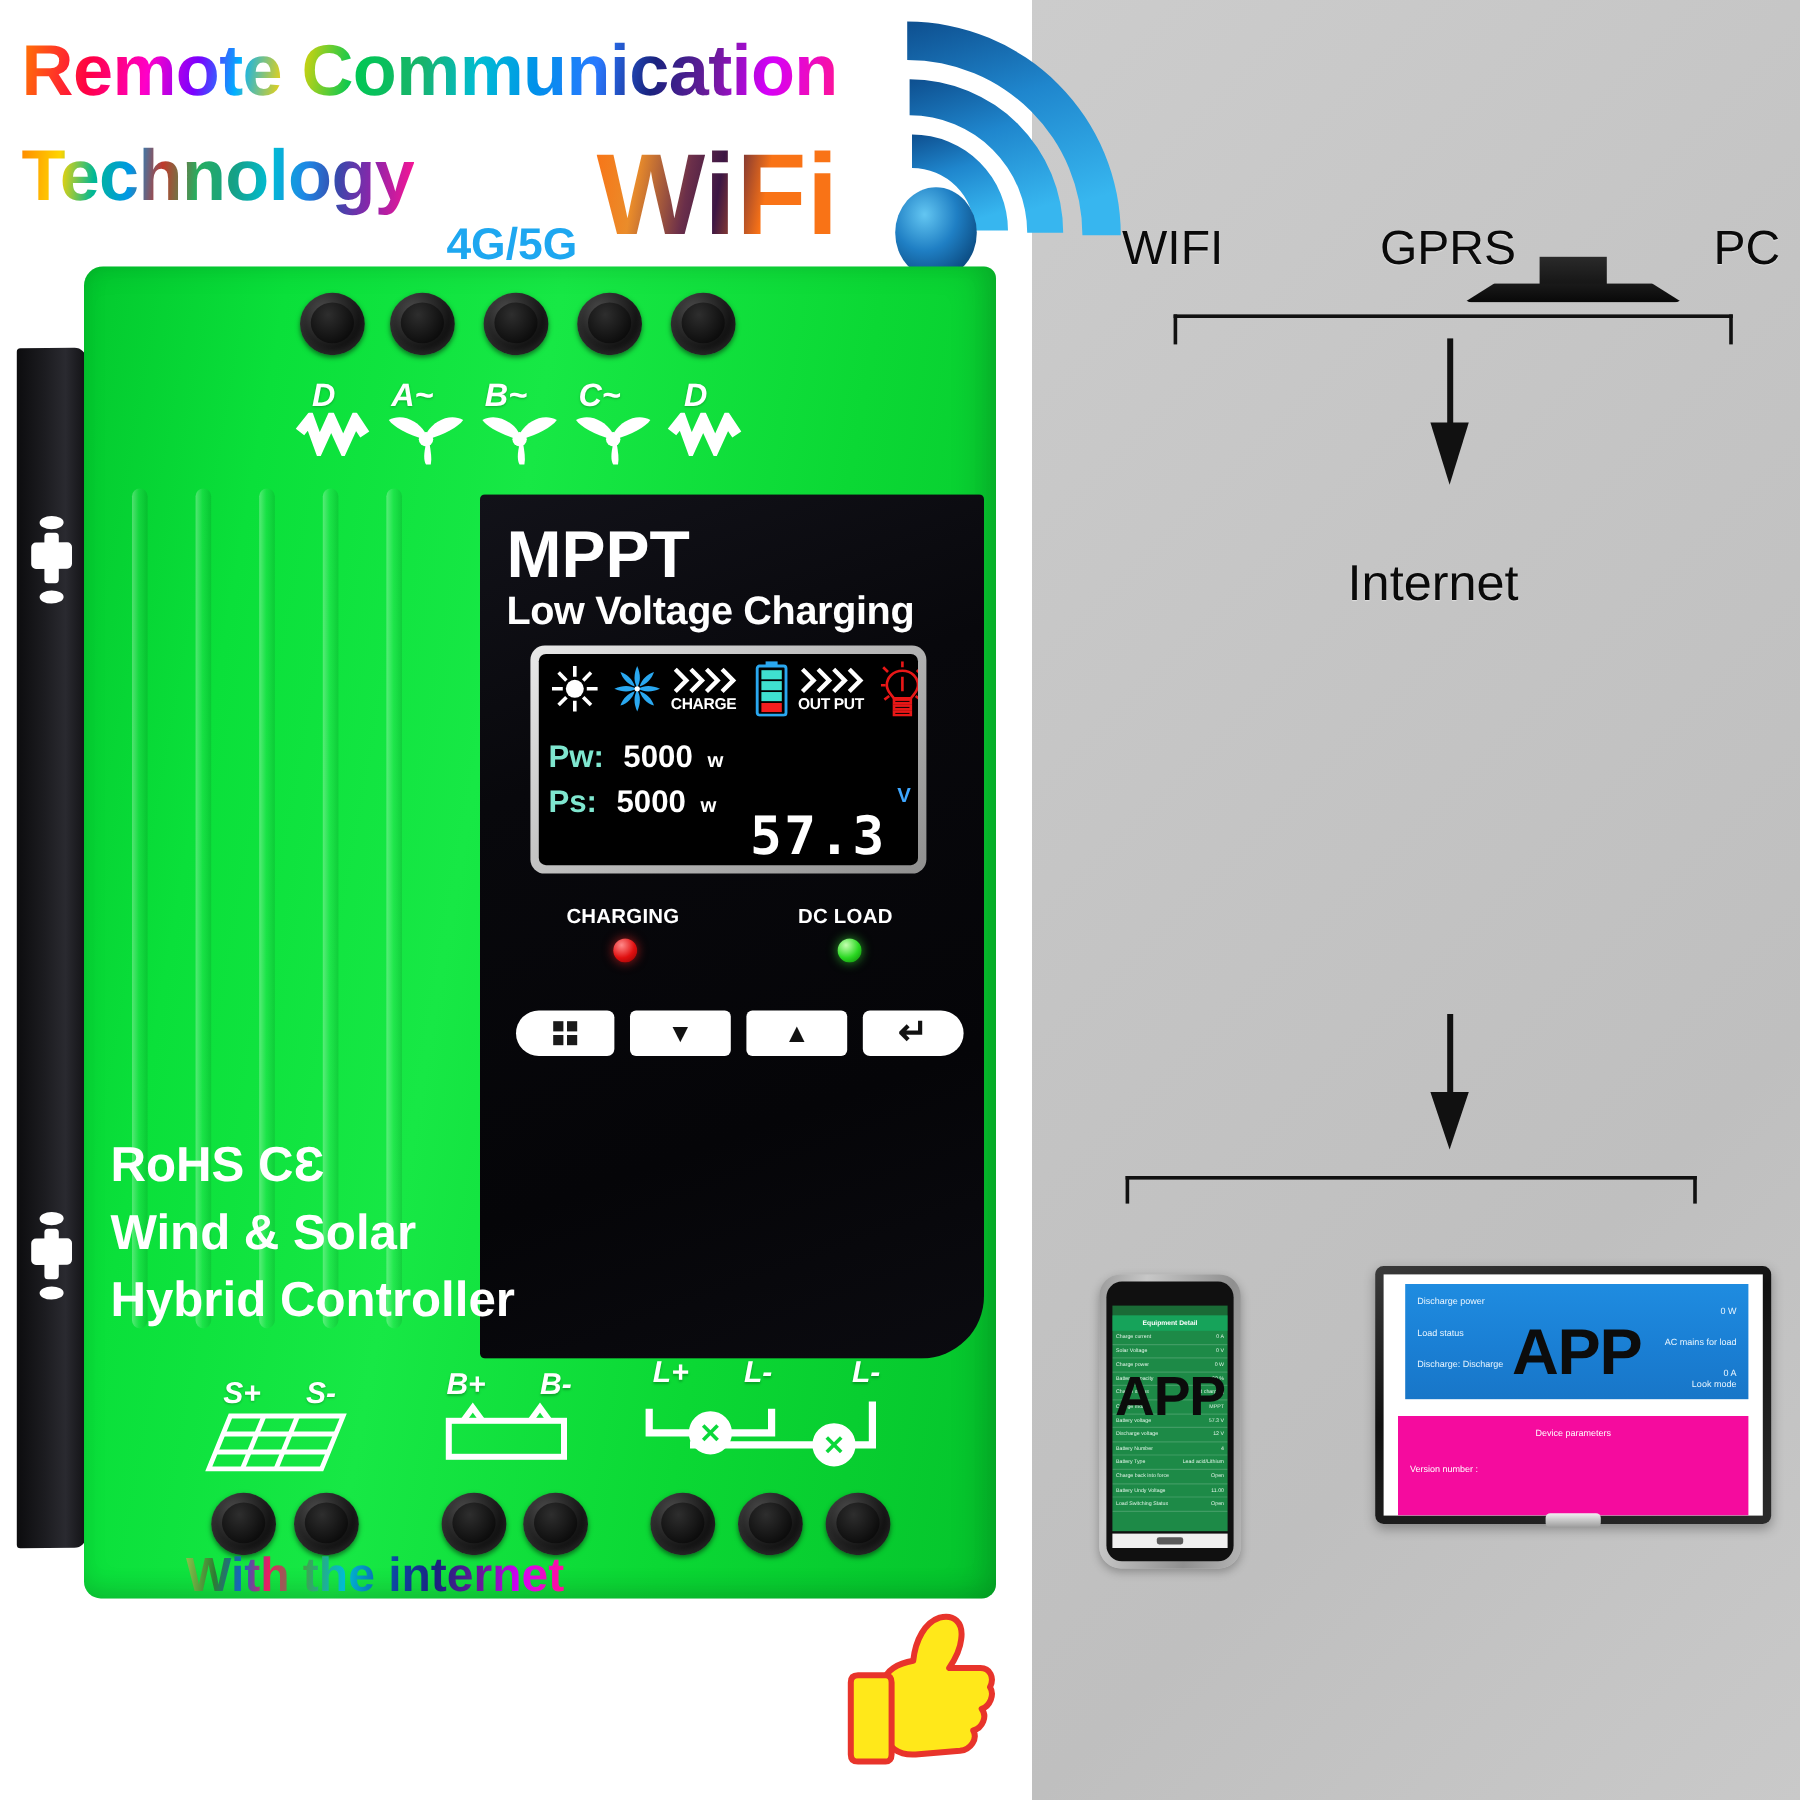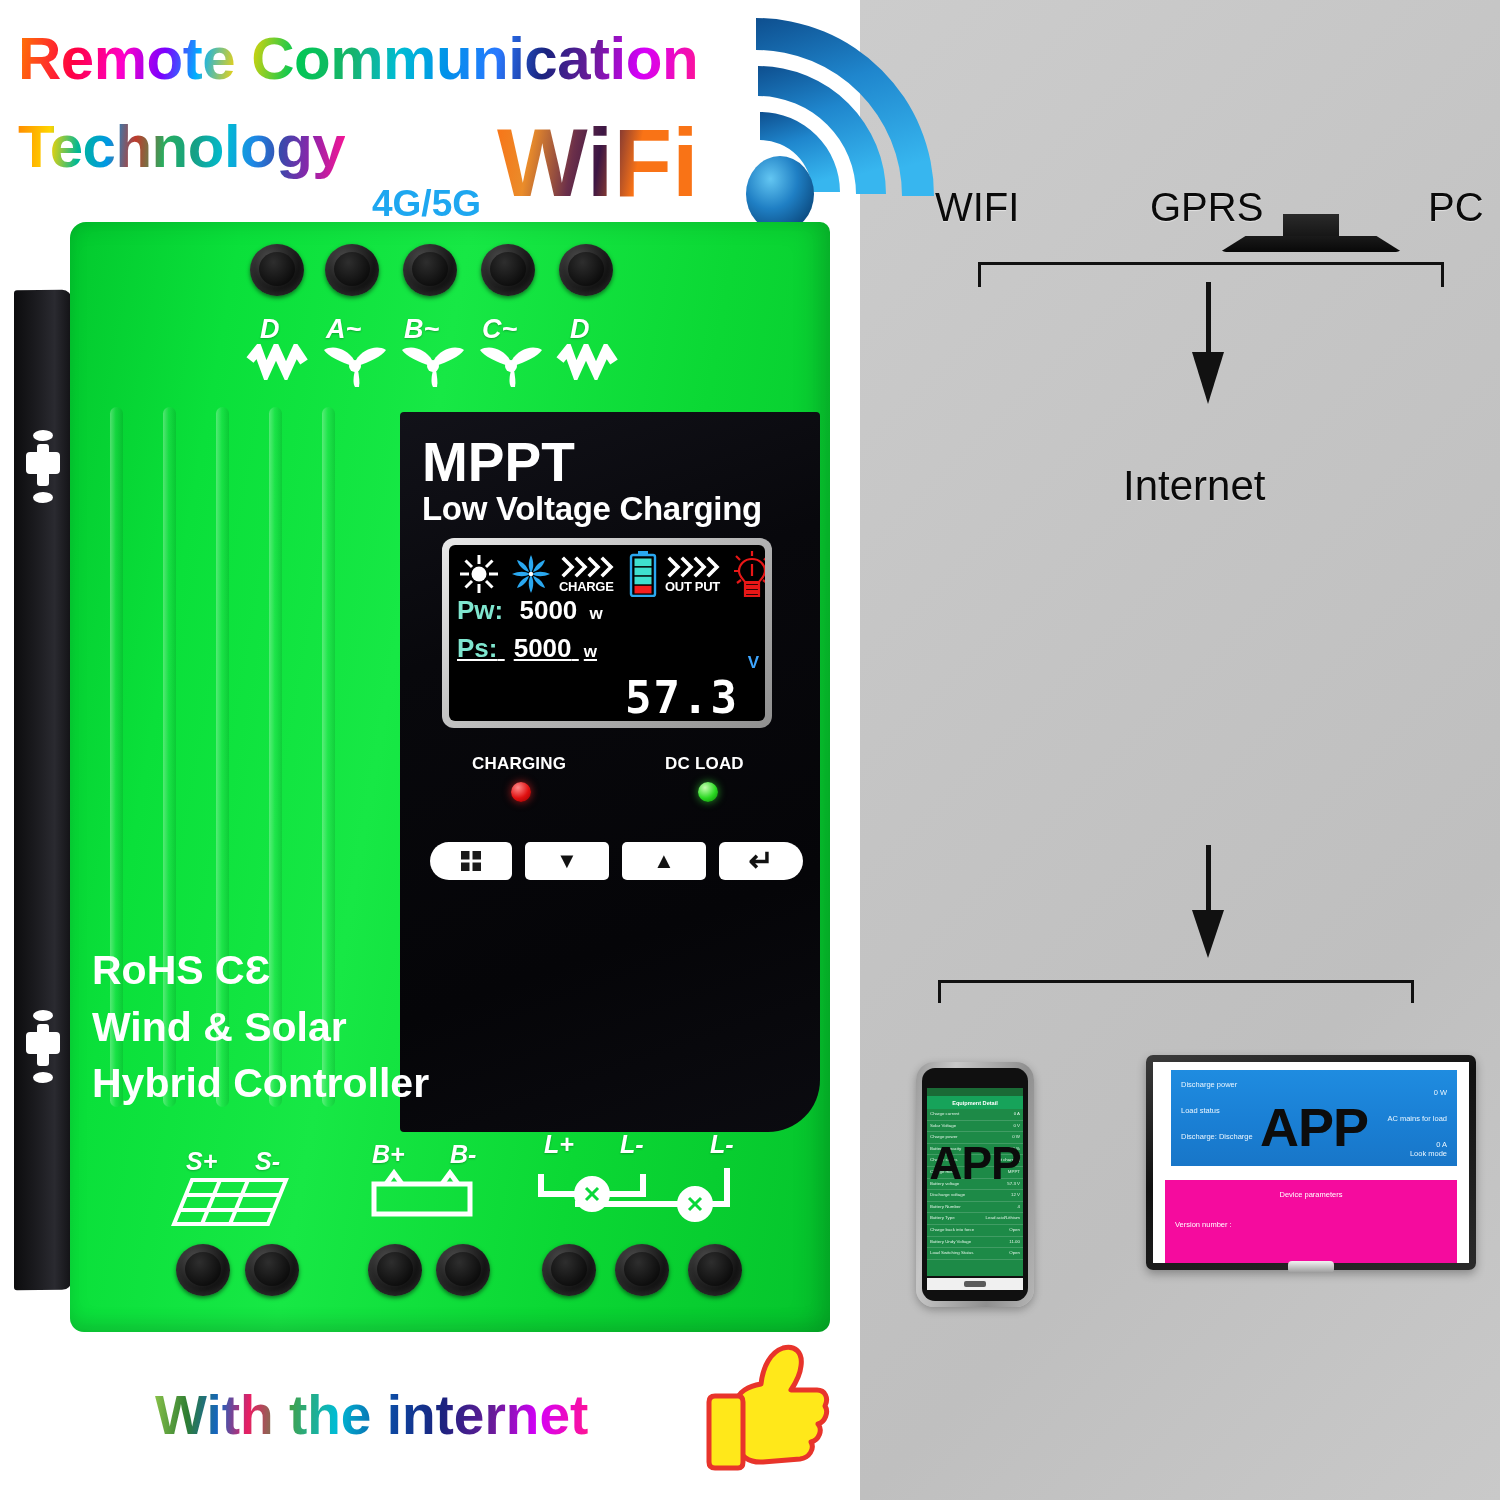--- a/index.html
+++ b/index.html
@@ -25,21 +25,21 @@
   .fourg{position:absolute;left:372px;top:183px;font-size:37px;font-weight:bold;color:#1ea7f0;
     letter-spacing:0px;}
   .wifi-word{position:absolute;left:497px;top:108px;font-size:96px;font-weight:bold;white-space:nowrap;
     -webkit-background-clip:text;background-clip:text;color:transparent;
     background-image:linear-gradient(100deg,#f97316 0%,#ea8c2a 18%,#6b2f4a 38%,#3c1644 50%,#f97316 68%,#f97316 100%);}
 
   
   .wifi-arcs{position:absolute;left:742px;top:8px;width:200px;height:225px;}
 
   
-  .promo1{position:absolute;left:155px;top:1383px;font-size:55px;font-weight:bold;white-space:nowrap;
+  .promo1{position:absolute;left:155px;top:1291px;font-size:40px;font-weight:bold;white-space:nowrap;
     -webkit-background-clip:text;background-clip:text;color:transparent;
     background-image:linear-gradient(95deg,#8bc34a 0%,#2e7d32 8%,#1565c0 15%,#e91e63 22%,#43a047 31%,
       #00bcd4 42%,#0d47a1 55%,#1a237e 66%,#6a1b9a 78%,#d500f9 88%,#ff1493 100%);}
   .promo2{position:absolute;left:150px;top:1420px;font-size:49px;font-weight:bold;white-space:nowrap;
     -webkit-background-clip:text;background-clip:text;color:transparent;
     background-image:linear-gradient(95deg,#ff1493 0%,#c2185b 7%,#7b1fa2 14%,#1565c0 22%,#0097e6 31%,
       #00bfa5 40%,#43a047 50%,#8bc34a 58%,#fdd835 67%,#fb8c00 76%,#f4511e 86%,#e53935 100%);}
   .thumb{position:absolute;left:705px;top:1340px;width:125px;height:150px;}
 
   
@@ -76,21 +76,21 @@
   .face{position:absolute;left:330px;top:190px;width:420px;height:720px;background:#07070a;
     border-radius:4px 4px 52px 4px;
     background-image:linear-gradient(160deg,#121219 0%,#08080c 30%,#050508 70%,#0b0b10 100%);}
   .mppt{position:absolute;left:22px;top:18px;color:#fff;font-size:55px;font-weight:bold;letter-spacing:0px;}
   .lvc{position:absolute;left:22px;top:78px;color:#fff;font-size:33px;font-weight:bold;letter-spacing:-0.3px;}
 
   .lcd-bez{position:absolute;left:42px;top:126px;width:330px;height:190px;border-radius:12px;
     background:linear-gradient(140deg,#e8e8e8,#b9b9b9 50%,#8f8f8f);padding:7px;box-sizing:border-box;}
   .lcd{width:100%;height:100%;background:#000;border-radius:6px;position:relative;overflow:hidden;}
   .charge-lbl{position:absolute;color:#fff;font-size:13px;font-weight:bold;letter-spacing:-0.3px;}
-  .pw-row{position:absolute;color:#fff;font-weight:bold;white-space:nowrap;}
+  .pw-row{position:absolute;color:#fff;font-weight:bold;white-space:nowrap;margin-top:20px;}
   .pw-key{color:#7fe6cf;}
   .unit-w{font-size:17px;font-weight:bold;}
   .volt{position:absolute;right:26px;bottom:-2px;color:#fff;font-size:44px;font-weight:bold;
     font-family:"DejaVu Sans Mono",monospace;letter-spacing:2px;}
   .volt-u{position:absolute;right:6px;bottom:48px;color:#3ea6ff;font-size:17px;font-weight:bold;}
 
   .led-lbl{position:absolute;color:#fff;font-size:17px;font-weight:bold;letter-spacing:0.2px;}
   .led{position:absolute;width:20px;height:20px;border-radius:50%;}
   .led-red{background:radial-gradient(circle at 35% 28%,#ff8a8a,#e01010 55%,#8a0000 100%);
     box-shadow:0 0 9px rgba(255,40,40,.65);}
@@ -406,21 +406,21 @@
                     <line x1="33" y1="32" x2="29" y2="29"></line>
                 </g>
               </svg>
             </div>
 
             <div class="pw-row" style="left:8px;top:50px;font-size:26px;">
               <span class="pw-key">Pw:</span>
               <span style="margin-left:9px;">5000</span>
               <span class="unit-w" style="margin-left:5px;">w</span>
             </div>
-            <div class="pw-row" style="left:8px;top:88px;font-size:26px;text-decoration:underline;">
+            <div class="pw-row" style="left:8px;top:88px;font-size:26px;">
               <span class="pw-key">Ps:</span>
               <span style="margin-left:9px;">5000</span>
               <span class="unit-w" style="margin-left:5px;">w</span>
             </div>
 
             <div class="volt">57.3</div>
             <div class="volt-u">V</div>
           </div>
         </div>
 

